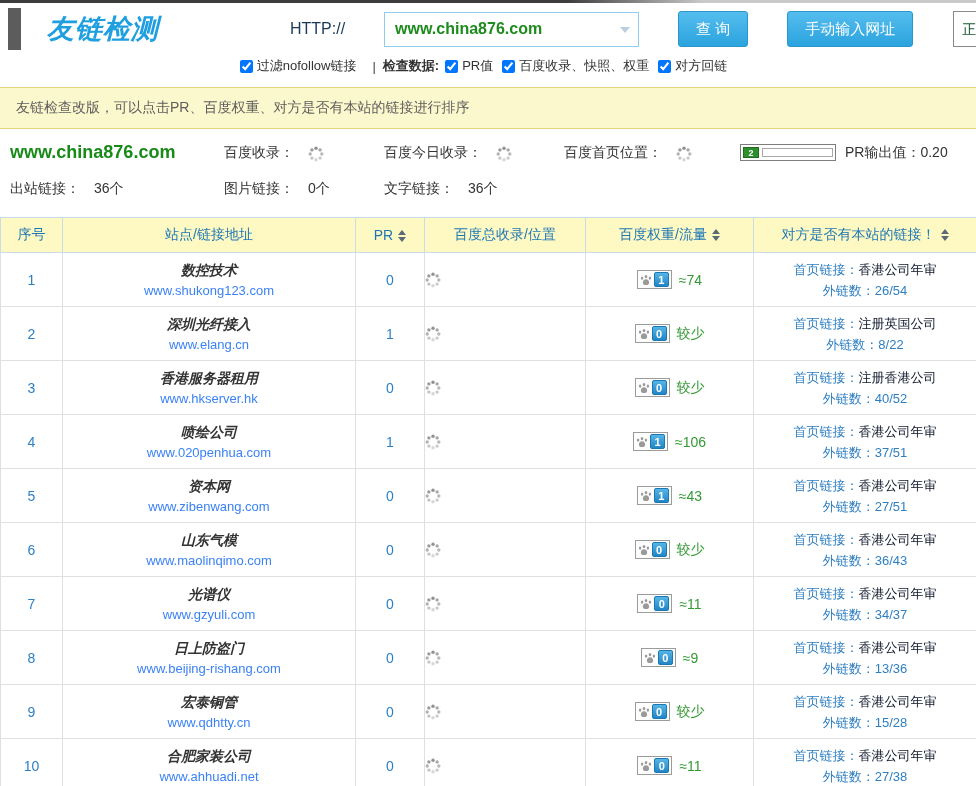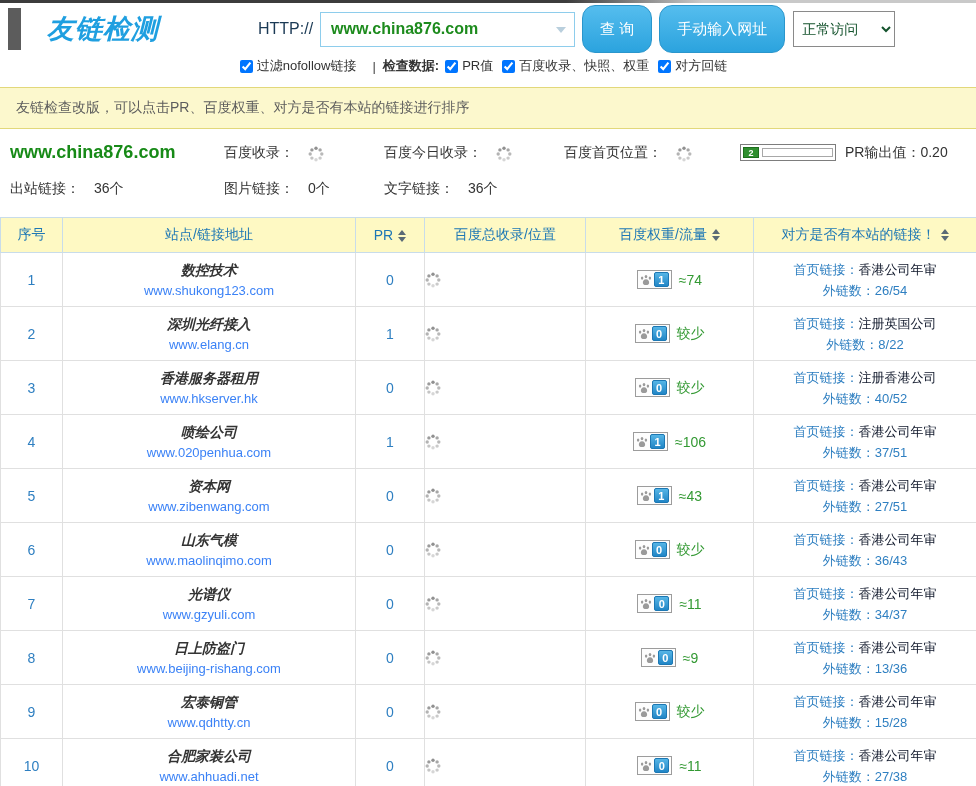--- a/index.html
+++ b/index.html
@@ -1,28 +1,28 @@
 <!DOCTYPE html>
 <html><head>
 <meta charset="utf-8">
 <style>
   * { box-sizing: border-box; margin: 0; padding: 0; }
   html,body { width: 976px; background: #fff; font-family: "Liberation Sans","DejaVu Sans",sans-serif; color:#333; }
   .top-line { height:3px; background: linear-gradient(to right,#3c3c3c 58%,#c9c9c9 72%); }
 
   
-  .header { display:flex; align-items:center; height:52px; padding:0 8px; }
+  .header { display:flex; align-items:center; height:52px; padding:0 8px;gap:32px; }
   .logo-block { display:flex; align-items:center; width:250px; flex:none; }
   .logo-bar { width:13px; height:42px; background:#5c5c5c; margin-right:26px; }
   .logo-text { color:#1f9fe0; font-size:27px; font-weight:bold; font-style:italic; letter-spacing:1px; }
   .http-label { font-size:16px; color:#1b3a55; margin-right:7px; white-space:nowrap; }
   .url-wrap { position:relative; width:255px; height:35px; border:1px solid #8ecdec; background:#fff; display:flex; align-items:center; padding:0 22px 0 10px; flex:none; }
   .url-wrap input { border:none; outline:none; width:100%; color:#1d8b1d; font-weight:bold; font-size:16px; font-family:inherit; background:transparent; }
   .url-caret { position:absolute; right:8px; top:14px; width:0; height:0; border-left:5px solid transparent; border-right:5px solid transparent; border-top:6px solid #b9cfdd; }
-  .btn { height:48px; border-radius:13px; border:1px solid #2a96cc; background:linear-gradient(#55bdee,#2ba3de); color:#fff; font-size:15px; margin-left:7px; padding:0 17px; cursor:pointer; font-family:inherit; white-space:nowrap; }
+  .btn { height:36px; border-radius:3px; border:1px solid #2a96cc; background:linear-gradient(#55bdee,#2ba3de); color:#fff; font-size:15px; margin-left:7px; padding:0 17px; cursor:pointer; font-family:inherit; white-space:nowrap; }
   .access-select { height:36px; width:102px; margin-left:8px; border:1px solid #8a8a8a; font-size:14px; color:#14532d; background:#fff; padding:0 4px; font-family:inherit; }
 
   
   .options { display:flex; justify-content:center; align-items:center; font-size:13px; color:#333; padding:2px 0 9px; }
   .options label { display:flex; align-items:center; cursor:pointer; }
   .options input { margin:0 4px 0 0; }
   .options .sep { margin:0 7px; color:#444; }
   .options .bold { font-weight:bold; margin-right:6px; }
   .options .opt { margin-right:9px; }
 

